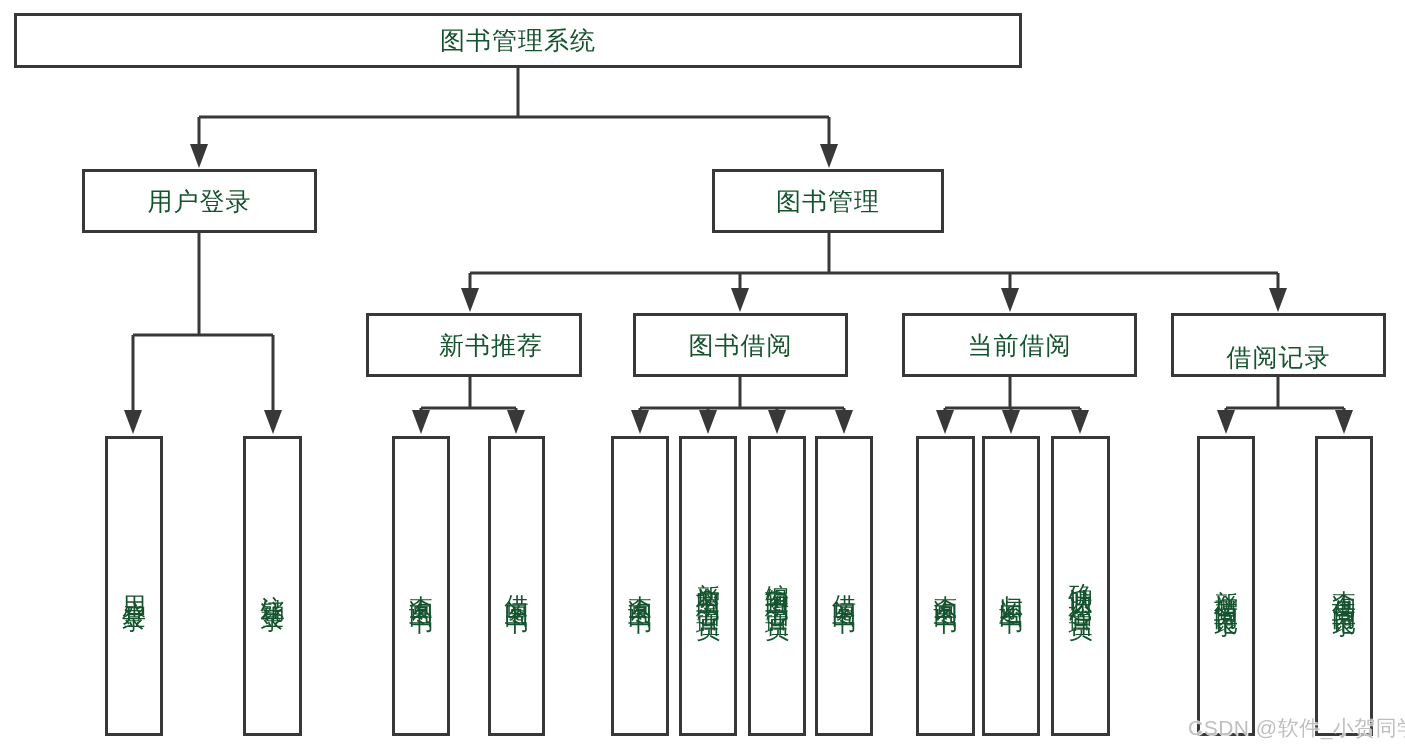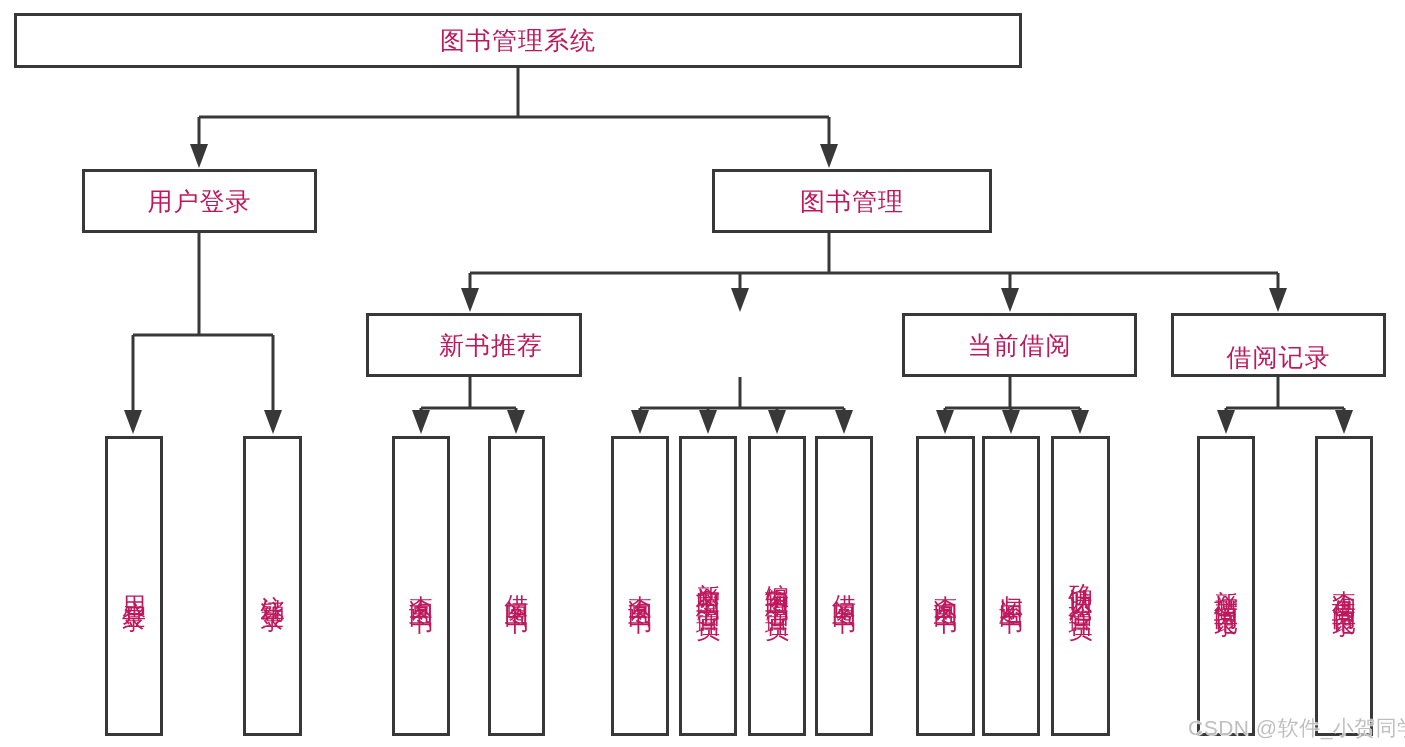--- a/index.html
+++ b/index.html
@@ -17,40 +17,40 @@
     width: 1405px; height: 747px;
   }
   .node {
     position: absolute;
     box-sizing: border-box;
     border: 3px solid #383838;
     background: #ffffff;
     display: flex;
     align-items: center;
     justify-content: center;
-    color: #be185d;
+    color: #14532d;
   }
   .hnode {
     font-size: 25px;
     letter-spacing: 1px;
     white-space: nowrap;
   }
   .leaf {
     top: 436px;
     height: 300px;
     writing-mode: vertical-rl;
     text-orientation: mixed;
     font-size: 24px;
     letter-spacing: 5px;
     line-height: 1;
   }
   
   .n-root  { left: 14px;  top: 13px;  width: 1008px; height: 55px; }
   .n-br0   { left: 82px;  top: 169px; width: 235px;  height: 64px; }
-  .n-br1   { left: 712px; top: 169px; width: 280px;  height: 64px; }
+  .n-br1   { left: 712px; top: 169px; width: 232px;  height: 64px; }
   .n-sec0  { left: 366px; top: 313px; width: 216px;  height: 64px; padding-left: 34px; }
   .n-sec1  { left: 633px; top: 313px; width: 215px;  height: 64px; }
   .n-sec2  { left: 902px; top: 313px; width: 235px;  height: 64px; }
   .n-sec3  { left: 1171px;top: 313px; width: 215px;  height: 64px; align-items: flex-end; }
   
   .n-a0 { left: 105px;  width: 58px; }
   .n-a1 { left: 243px;  width: 59px; }
   .n-b0 { left: 392px;  width: 58px; }
   .n-b1 { left: 488px;  width: 57px; }
   .n-c0 { left: 611px;  width: 58px; }
@@ -125,20 +125,23 @@
   <div class="node hnode n-br0">
     <span>用户登录</span>
   </div>
   <div class="node hnode n-br1">
     <span>图书管理</span>
   </div>
 
   <div class="node hnode n-sec0">
     <span>新书推荐</span>
   </div>
+  <div class="node hnode n-sec1">
+    <span>图书借阅</span>
+  </div>
   <div class="node hnode n-sec2">
     <span>当前借阅</span>
   </div>
   <div class="node hnode n-sec3">
     <span>借阅记录</span>
   </div>
 
   <div class="node leaf n-a0">
     <span>用户登录</span>
   </div>

